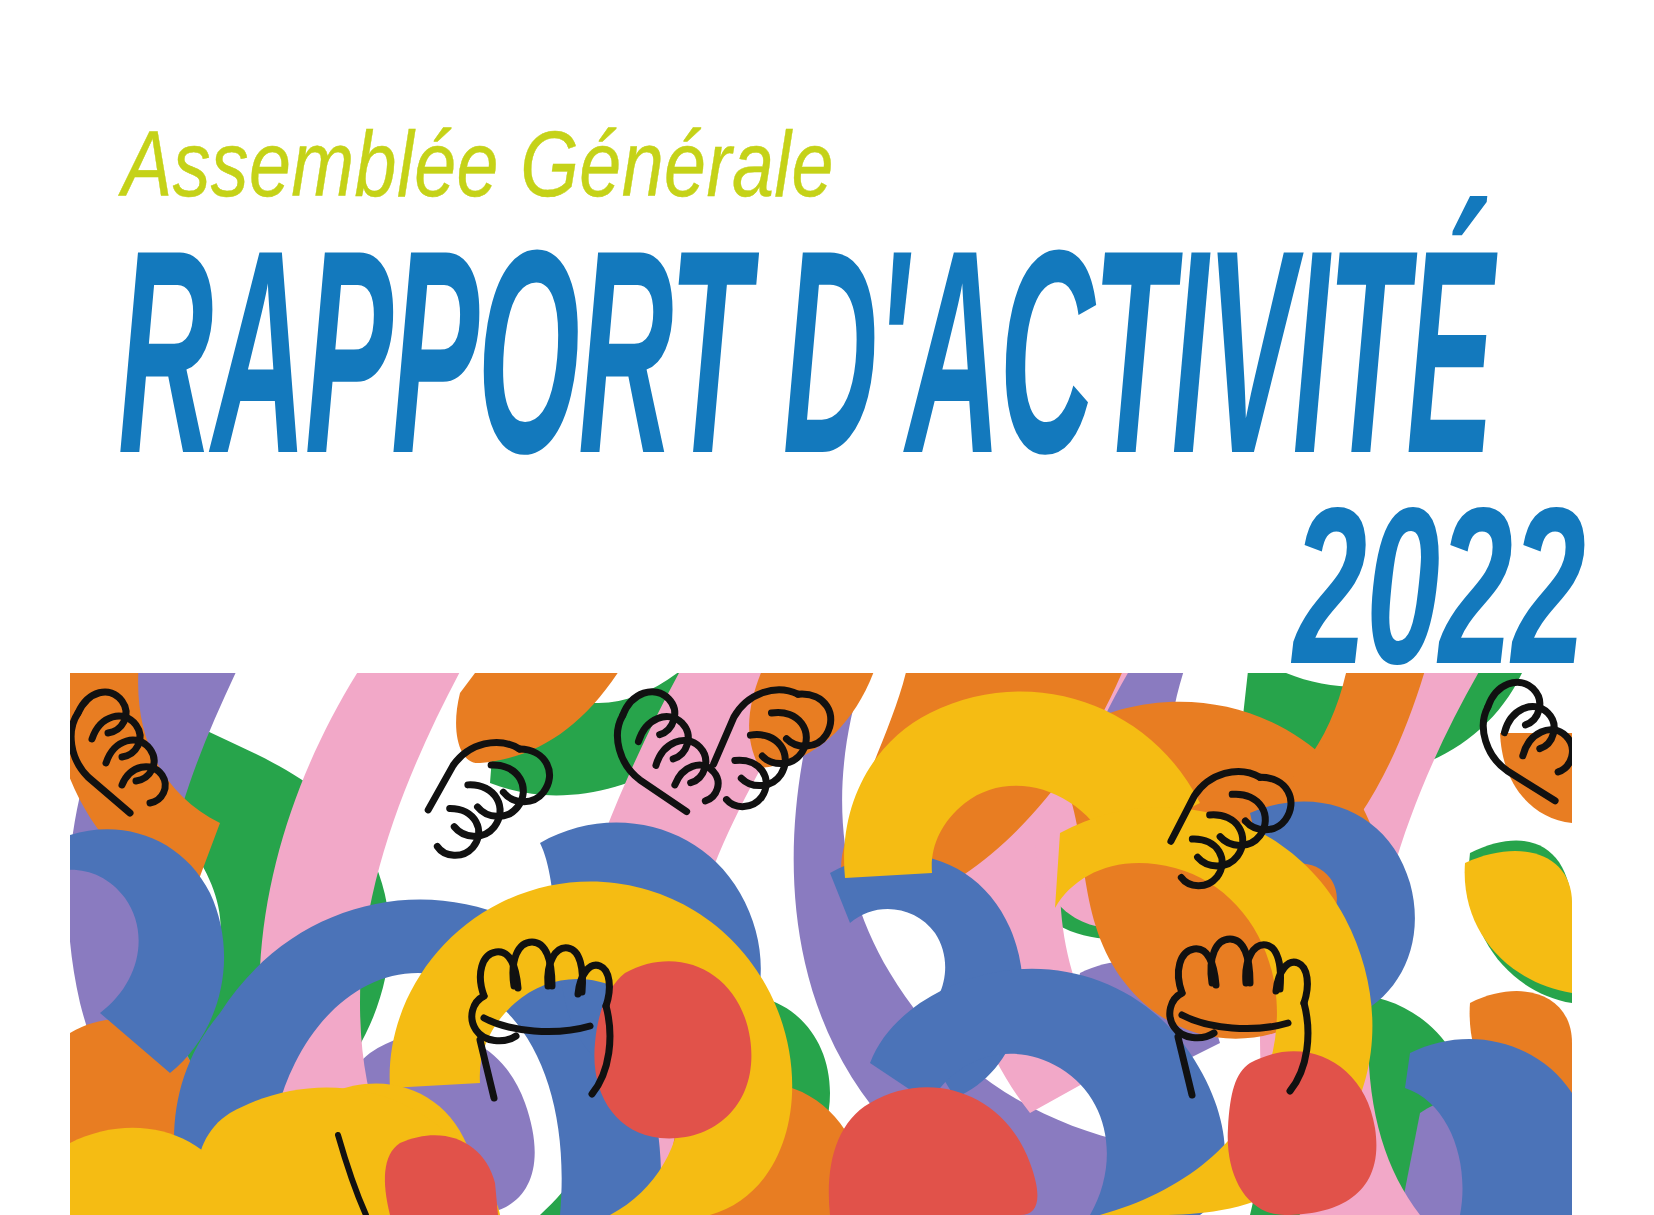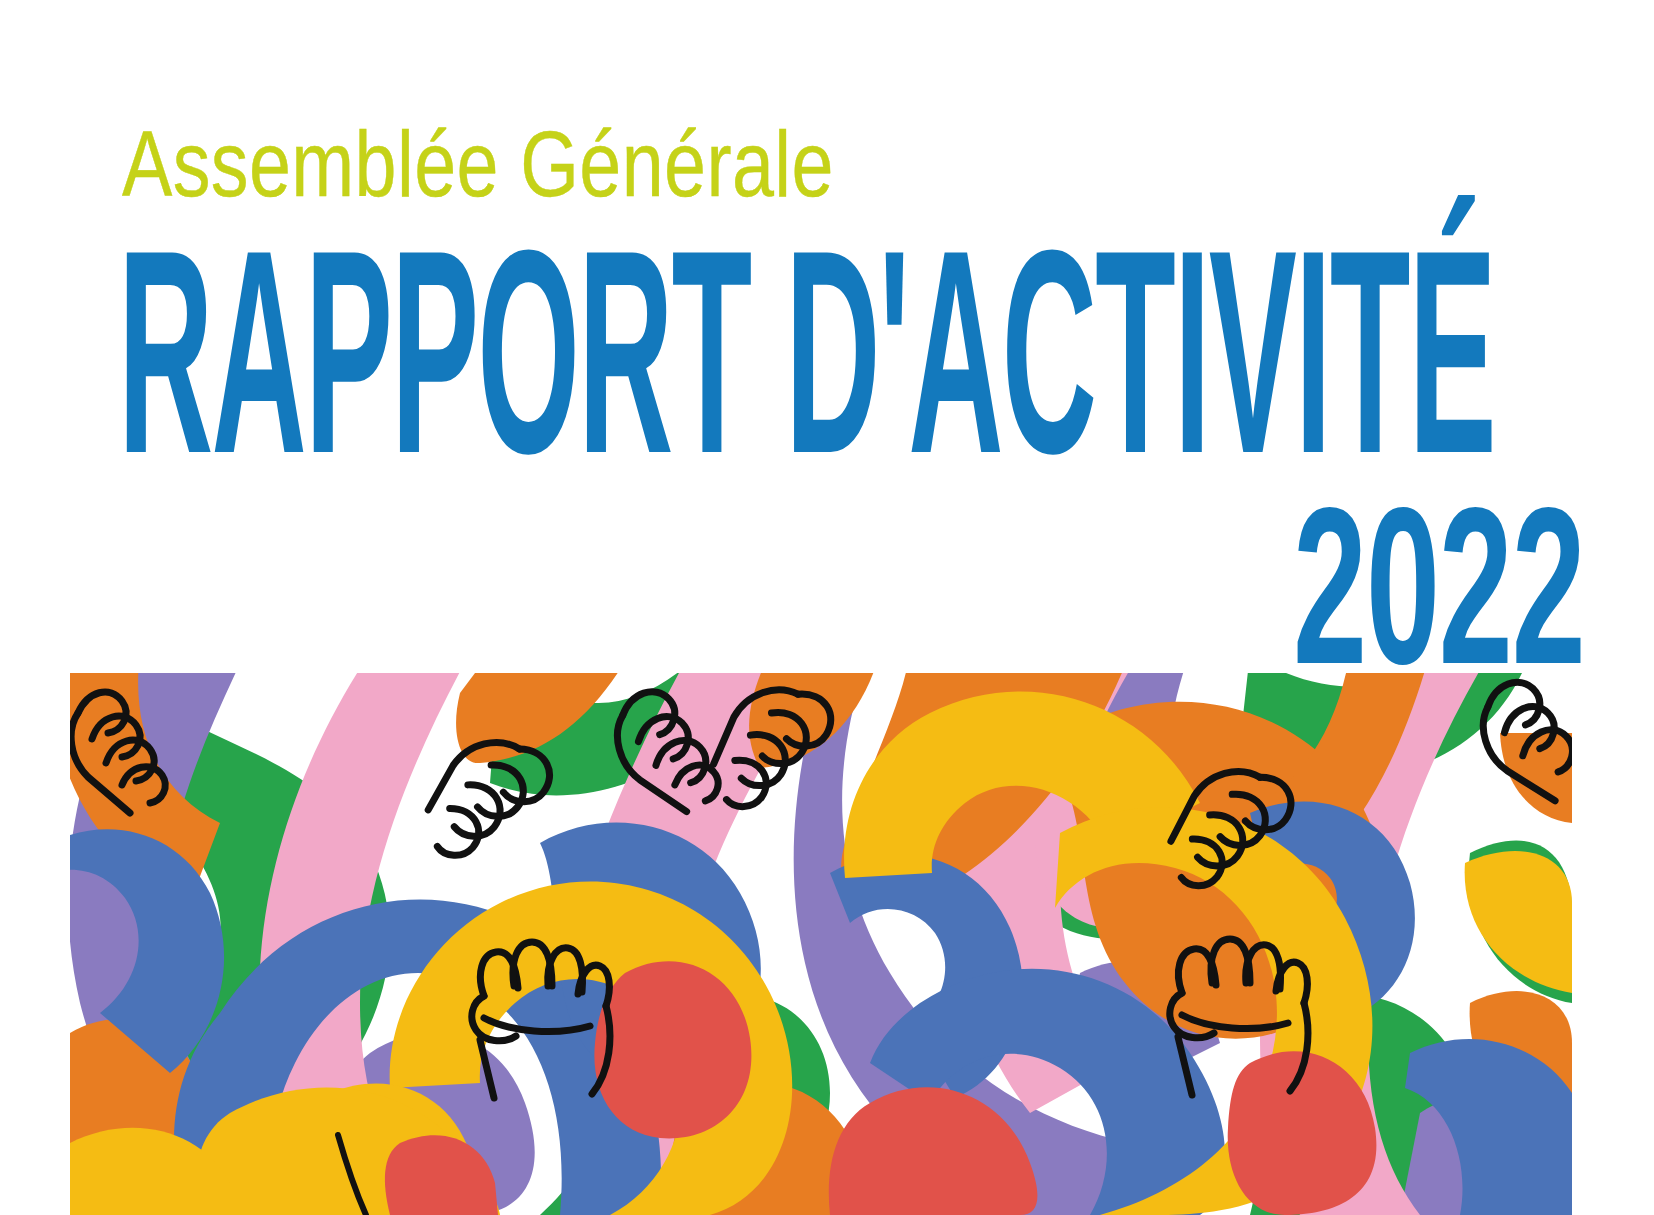--- a/index.html
+++ b/index.html
@@ -6,20 +6,21 @@
   body{
     width:1654px;height:1215px;
     background:#ffffff;
     font-family:"Liberation Sans", sans-serif;
     overflow:hidden;
     position:relative;
   }
   #cover{
     position:absolute;inset:0;
     background:#ffffff;
+    font-style:italic;
   }
 
   
   .subtitle{
     position:absolute;
     left:122px; top:118px;
     font-family:"Liberation Sans", sans-serif;
     font-size:92px;
     line-height:1;
     font-weight:300;

